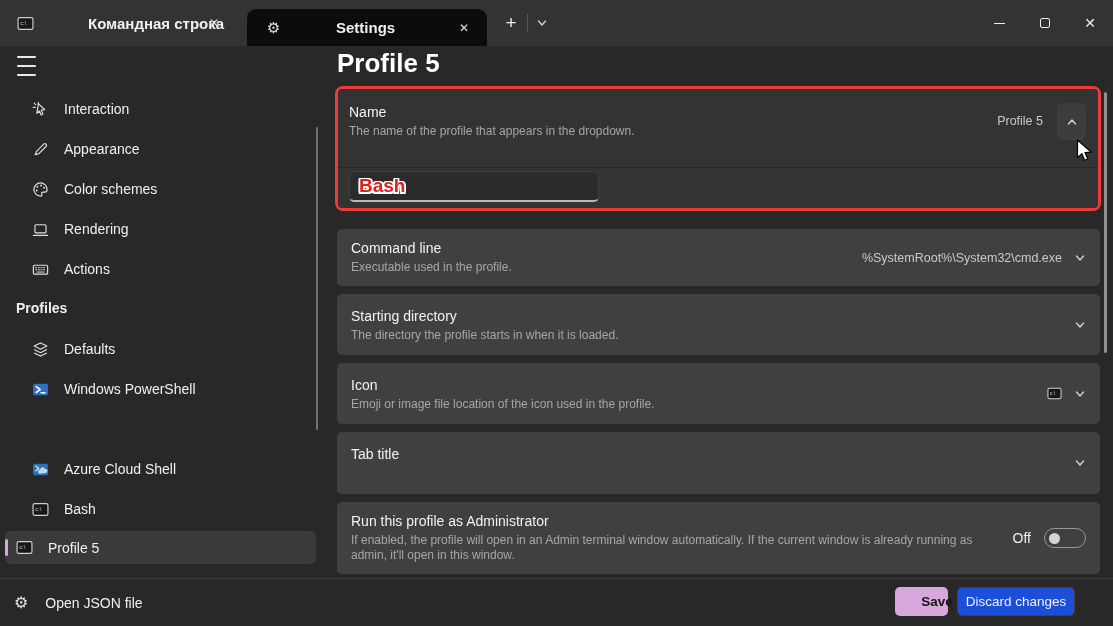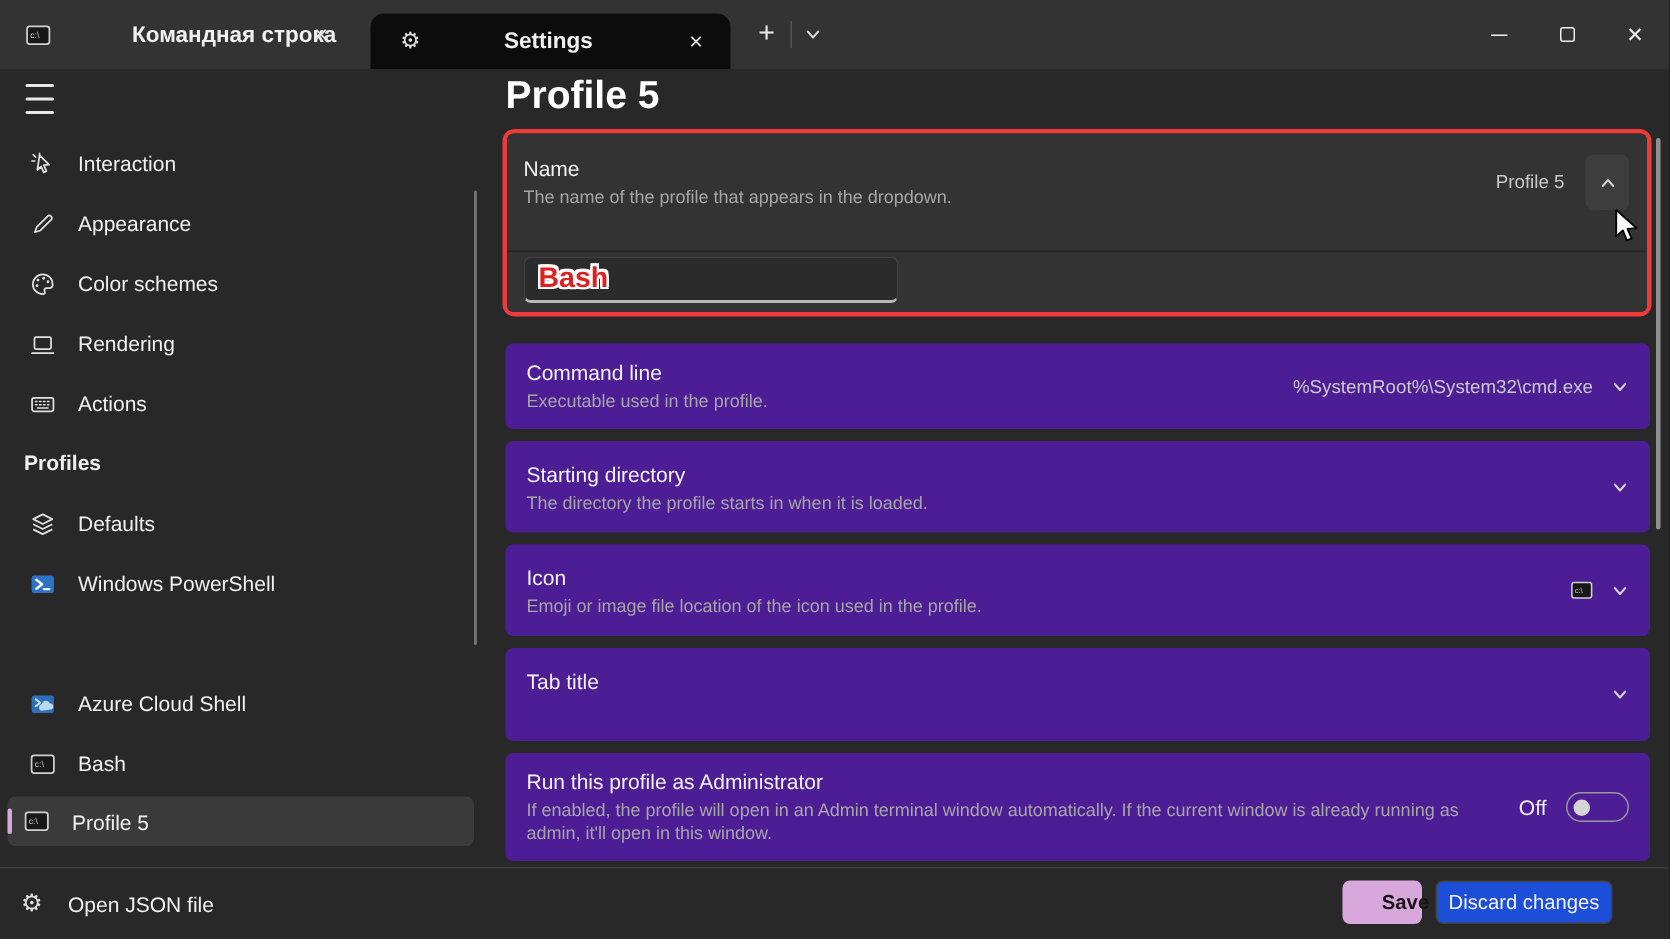--- a/index.html
+++ b/index.html
@@ -19,33 +19,33 @@
   .tabbar-divider{position:absolute;left:527px;top:14px;width:1px;height:18px;background:#555;}
   .tabdrop{position:absolute;left:531px;top:12px;width:22px;height:22px;display:flex;align-items:center;justify-content:center;}
   .wincontrol{position:absolute;top:0;height:46px;width:46px;display:flex;align-items:center;justify-content:center;color:#eee;}
   .wc-min{left:976px;} .wc-max{left:1022px;} .wc-close{left:1067px;font-size:14px;}
   .minline{width:11px;height:1px;background:#eee;}
   .maxbox{width:10px;height:10px;border:1.2px solid #eee;border-radius:2px;}
 
   
   .hamburger{position:absolute;left:13px;top:53px;width:36px;height:26px;padding:3px 4px;display:flex;flex-direction:column;justify-content:space-between;}
   .hamburger span{display:block;width:19px;height:1.6px;background:#e8e8e8;border-radius:1px;}
-  .navitem{position:absolute;left:4px;width:316px;height:40px;display:flex;align-items:center;padding-left:16px;}
+  .navitem{position:absolute;left:16px;width:316px;height:40px;display:flex;align-items:center;padding-left:16px;}
   .navitem .nicon{width:17px;height:17px;display:inline-flex;align-items:center;justify-content:center;margin-right:15px;flex:0 0 auto;}
   .navitem .nlabel{font-size:14px;color:#f0f0f0;white-space:nowrap;}
   .sectionheader{position:absolute;left:16px;top:300px;font-size:14px;font-weight:700;color:#f0f0f0;}
   .navitem.selected{left:5px;width:311px;padding-left:11px;background:#3a3a3a;border-radius:5px;height:33px;}
   .accentbar{position:absolute;left:0;top:8px;width:3px;height:17px;border-radius:2px;}
   .side-scroll{position:absolute;left:316px;top:127px;width:2px;height:303px;background:#707070;border-radius:1px;}
 
   
   .pagetitle{position:absolute;left:337px;top:48px;font-size:26px;font-weight:600;color:#ffffff;}
   .annotation-box{position:absolute;left:335px;top:86px;width:766px;height:125px;border:3px solid #ee3a3a;border-radius:8px;}
   .namecard{position:absolute;inset:0;background:#333333;border-radius:4px;}
-  .card{position:absolute;left:337px;width:763px;background:#4c1d95;border-radius:5px;padding:11px 14px;}
+  .card{position:absolute;left:337px;width:763px;background:#404040;border-radius:5px;padding:11px 14px;}
   .rowtitle{font-size:14px;color:#f2f2f2;}
   .rowdesc{font-size:12px;color:#a6a6a6;margin-top:4px;line-height:15px;}
   .rowright{position:absolute;right:14px;top:0;height:100%;display:flex;align-items:center;gap:12px;}
   .rowvalue{font-size:12.5px;color:#c9c9c9;white-space:nowrap;}
   .name-divider{position:absolute;left:0;top:78px;width:100%;height:1px;background:#272727;}
   .name-input{position:absolute;left:11px;top:82px;width:250px;height:31px;background:#2b2b2b;border:1px solid #3f3f3f;border-bottom:2px solid #b9b9b9;border-radius:5px;line-height:28px;padding-left:9px;
     font-size:19px;font-weight:700;color:#e01f1f;
     text-shadow:-1.5px -1.5px 0 #fff,1.5px -1.5px 0 #fff,-1.5px 1.5px 0 #fff,1.5px 1.5px 0 #fff,-1.5px 0 0 #fff,1.5px 0 0 #fff,0 -1.5px 0 #fff,0 1.5px 0 #fff;}
   .expander-btn{width:29px;height:37px;background:#3d3d3d;border-radius:5px;display:flex;align-items:center;justify-content:center;}
   .toggle{width:42px;height:20px;border:1px solid #979797;border-radius:10px;position:relative;background:transparent;}

